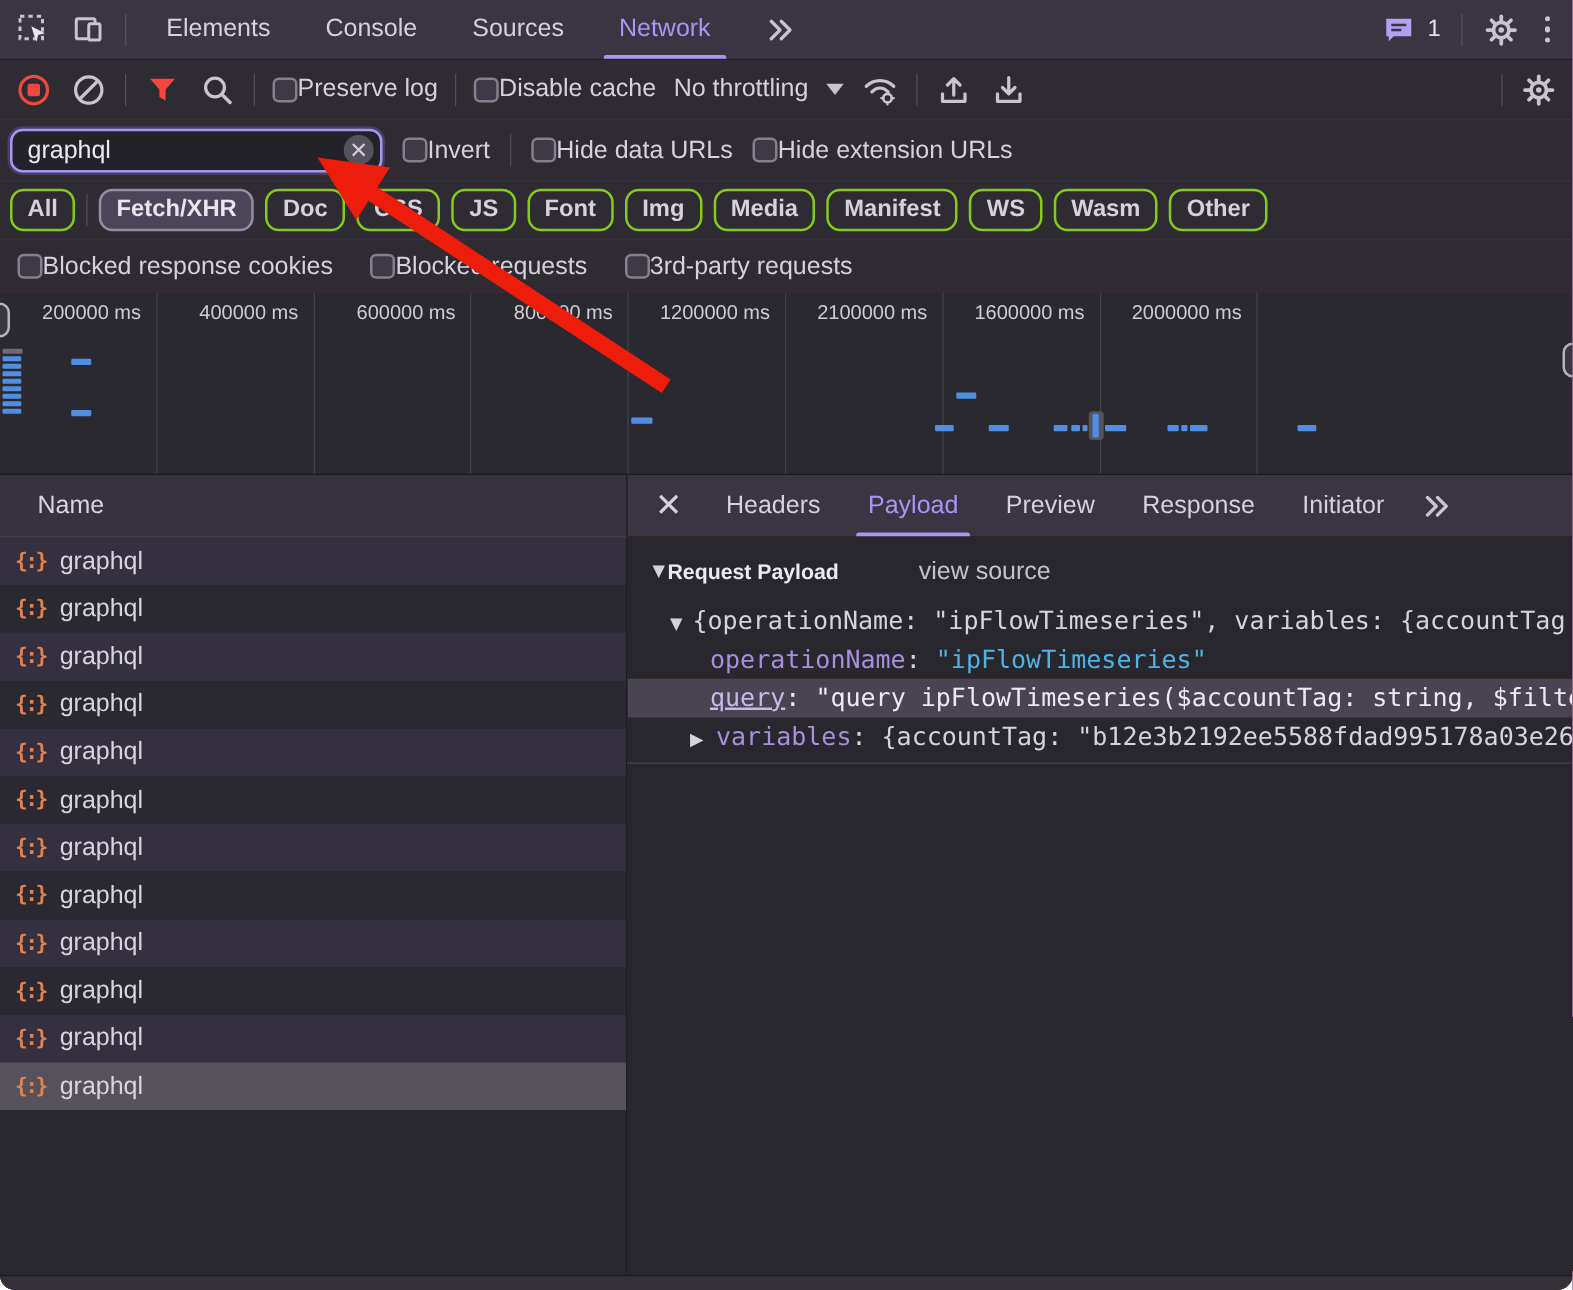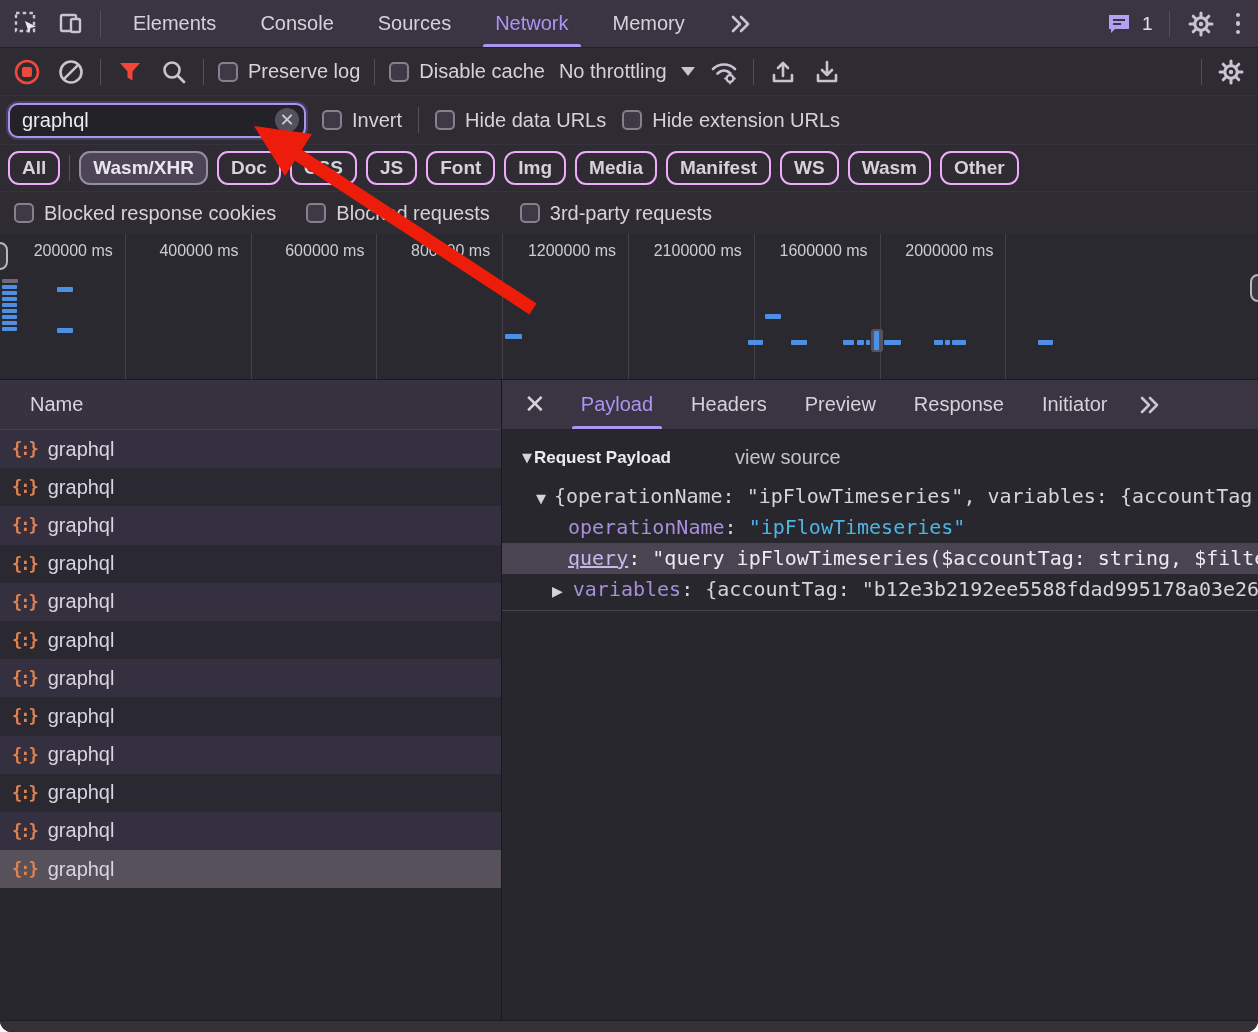--- a/index.html
+++ b/index.html
@@ -20,41 +20,41 @@
   .tab.selected::after { content:""; position:absolute; left:10px; right:10px; bottom:0;
          height:3px; background:#ab95f2; border-radius:2px 2px 0 0; }
   .tabbar-right { margin-left:auto; display:flex; align-items:center; gap:16px; padding-right:14px; }
   .badge-num { font-size:19px; color:#e3e0e8; margin-left:-8px; }
   .kebab { display:flex; flex-direction:column; gap:4px; padding:4px; }
   .kebab span { width:4.5px; height:4.5px; border-radius:50%; background:#c9c5d0; }
 
   
   .toolbar { height:48px; background:#2e2b33; display:flex; align-items:center; gap:14px;
              padding:0 12px; border-bottom:1px solid #37333d; }
-  .cbrow { display:flex; align-items:center; gap:10px; font-size:20px; color:#d6d2da; white-space:nowrap; }
+  .cbrow { display:flex; align-items:center; font-size:20px; color:#d6d2da; white-space:nowrap; }
   .cb { width:20px; height:20px; border:2px solid #84808e; border-radius:5px; background:#3d3945; flex:none; }
   .throttle { display:flex; align-items:center; gap:14px; font-size:20px; color:#d6d2da; }
   .caret-down { width:0; height:0; border-left:7px solid transparent; border-right:7px solid transparent;
                 border-top:9px solid #c9c5d0; }
   .toolbar-right { margin-left:auto; display:flex; align-items:center; gap:14px; }
 
   .filterrow { height:49px; background:#2e2b33; display:flex; align-items:center; gap:16px;
                padding:0 8px; border-bottom:1px solid #37333d; }
   .filter-input { position:relative; width:298px; height:35px; background:#242229;
                   border:2px solid #a896ee; border-radius:10px; display:flex; align-items:center;
                   box-shadow:0 0 0 2px rgba(135,115,225,.28); }
   .filter-input input { background:transparent; border:none; outline:none; color:#eceaf0;
                   font-size:20px; font-family:"Liberation Sans",sans-serif; padding:0 36px 0 12px; width:100%; }
   .clear-x { position:absolute; right:5px; top:50%; transform:translateY(-50%);
              width:24px; height:24px; border-radius:50%; background:#55515c; color:#cfccd6;
              display:flex; align-items:center; justify-content:center; font-size:18px; line-height:1; }
 
   .chiprow { height:47px; background:#2e2b33; display:flex; align-items:center; gap:9px;
              padding:0 8px; border-bottom:1px solid #37333d; }
-  .chip { border:2px solid #f0abfc; border-radius:11px; padding:4px 12px; font-size:19px; font-weight:600;
+  .chip { border:2px solid #84cc16; border-radius:11px; padding:4px 12px; font-size:19px; font-weight:600;
           color:#d6d2da; white-space:nowrap; }
   .chip.selected { background:#4d4458; border-color:#958da2; color:#e8e5ec; }
 
   .filterrow2 { height:42px; background:#2e2b33; display:flex; align-items:center; gap:30px;
                 padding:0 14px; }
 
   
   .timeline { position:relative; height:146px; background:#2b2930; border-bottom:1px solid #1b1a20;
               display:flex; overflow:hidden; }
   .tl-col { width:125.8px; flex:none; border-right:1px solid #454049; font-size:16px; color:#cfccd4;
@@ -137,21 +137,20 @@
           <rect x="13" y="8" width="9" height="13" fill="#3a3443" stroke="#c9c5d0" stroke-width="2.4" rx="1.5"></rect>
         </svg>
       </div>
       <div class="vdiv"></div>
     </div>
     <div class="tabs">
       <div class="tab">Elements</div>
       <div class="tab">Console</div>
       <div class="tab">Sources</div>
       <div class="tab selected">Network</div>
-      <div class="tab">Memory</div>
       <div class="tab">
         <svg class="ic" width="24" height="20" viewBox="0 0 24 20">
           <path d="M4 3 L11 10 L4 17" fill="none" stroke="#c9c5d0" stroke-width="2.6" stroke-linecap="round" stroke-linejoin="round"></path>
           <path d="M12 3 L19 10 L12 17" fill="none" stroke="#c9c5d0" stroke-width="2.6" stroke-linecap="round" stroke-linejoin="round"></path>
         </svg>
       </div>
     </div>
     <div class="tabbar-right">
       <div class="icon-btn">
         <svg class="ic" width="24" height="22" viewBox="0 0 24 22">
@@ -288,21 +287,21 @@
     </label>
     <label class="cbrow">
       <span class="cb"></span>
       <span>Hide extension URLs</span>
     </label>
   </div>
 
   <div class="chiprow" id="chips">
       <div class="chip">All</div>
       <div class="vdiv"></div>
-      <div class="chip selected">Wasm/XHR</div>
+      <div class="chip selected">Fetch/XHR</div>
       <div class="chip">Doc</div>
       <div class="chip">CSS</div>
       <div class="chip">JS</div>
       <div class="chip">Font</div>
       <div class="chip">Img</div>
       <div class="chip">Media</div>
       <div class="chip">Manifest</div>
       <div class="chip">WS</div>
       <div class="chip">Wasm</div>
       <div class="chip">Other</div>
@@ -412,22 +411,22 @@
           <div class="req-row selected">
             <span class="fetch-icon">{:}</span>
             <span>graphql</span>
           </div>
         </div>
     </div>
 
     <div class="details">
       <div class="dtabs">
         <div class="dclose">✕</div>
+        <div class="dtab">Headers</div>
         <div class="dtab selected">Payload</div>
-        <div class="dtab">Headers</div>
         <div class="dtab">Preview</div>
         <div class="dtab">Response</div>
         <div class="dtab">Initiator</div>
         <div class="chev2">
           <svg class="ic" width="24" height="20" viewBox="0 0 24 20">
             <path d="M4 3 L11 10 L4 17" fill="none" stroke="#c9c5d0" stroke-width="2.6" stroke-linecap="round" stroke-linejoin="round"></path>
             <path d="M12 3 L19 10 L12 17" fill="none" stroke="#c9c5d0" stroke-width="2.6" stroke-linecap="round" stroke-linejoin="round"></path>
           </svg>
         </div>
       </div>

